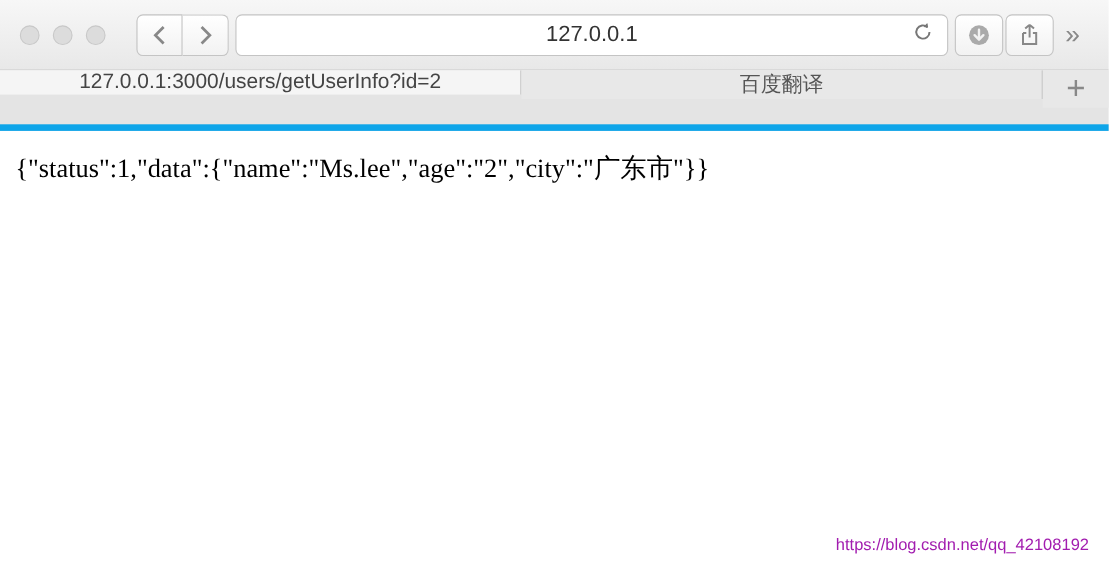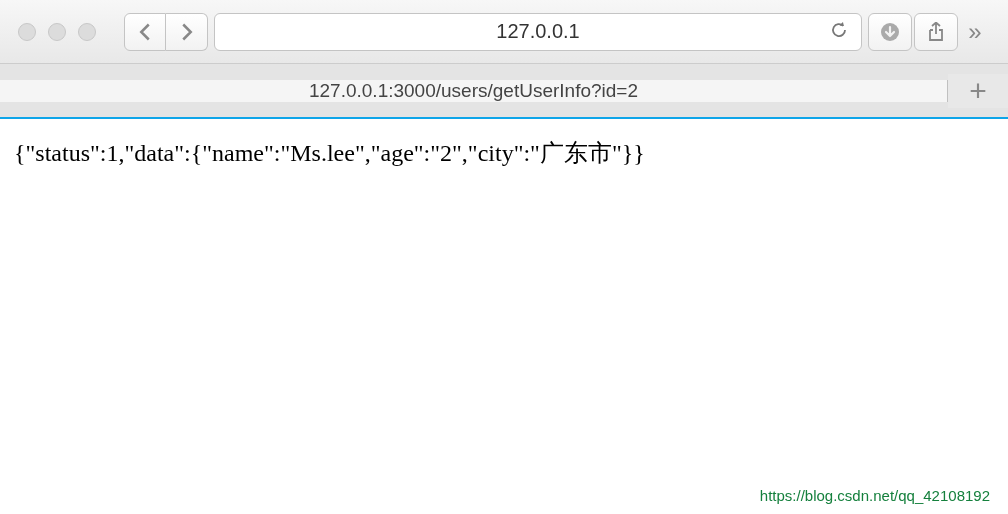--- a/index.html
+++ b/index.html
@@ -110,24 +110,24 @@
       border: none;
       color: #888888;
       font-size: 24px;
       cursor: pointer;
       display: flex;
       align-items: center;
       justify-content: center;
     }
     .tab-bar {
       background: #e4e4e4;
-      border-bottom: 2px solid #0ea5e9;
+      border-bottom: 6px solid #0ea5e9;
       height: 55px;
       display: flex;
-      align-items: center;
+      align-items: flex-start;
     }
     .tab {
       flex: 1;
       display: flex;
       align-items: center;
       justify-content: center;
       font-size: 19px;
       color: #555555;
       border-right: 1px solid #c0c0c0;
       cursor: pointer;
@@ -152,21 +152,21 @@
       padding: 18px 14px;
       font-family: "Times New Roman", serif;
       font-size: 24px;
       color: #000000;
     }
     .watermark {
       position: absolute;
       bottom: 10px;
       right: 18px;
       font-size: 15px;
-      color: #15803d;
+      color: #a21caf;
       font-family: sans-serif;
     }
   </style>
 </head>
 <body>
 
 <div class="toolbar">
   <div class="traffic-lights">
     <div class="traffic-light"></div>
     <div class="traffic-light"></div>
@@ -208,20 +208,23 @@
   </div>
   <div class="more-btn">
     <span>»</span>
   </div>
 </div>
 
 <div class="tab-bar">
   <div class="tab active">
     <span>127.0.0.1:3000/users/getUserInfo?id=2</span>
   </div>
+  <div class="tab">
+    <span>百度翻译</span>
+  </div>
   <div class="new-tab">
     <span>+</span>
   </div>
 </div>
 
 <div class="content">
   <span>{"status":1,"data":{"name":"Ms.lee","age":"2","city":"广东市"}}</span>
 </div>
 
 <div class="watermark">https://blog.csdn.net/qq_42108192</div>

